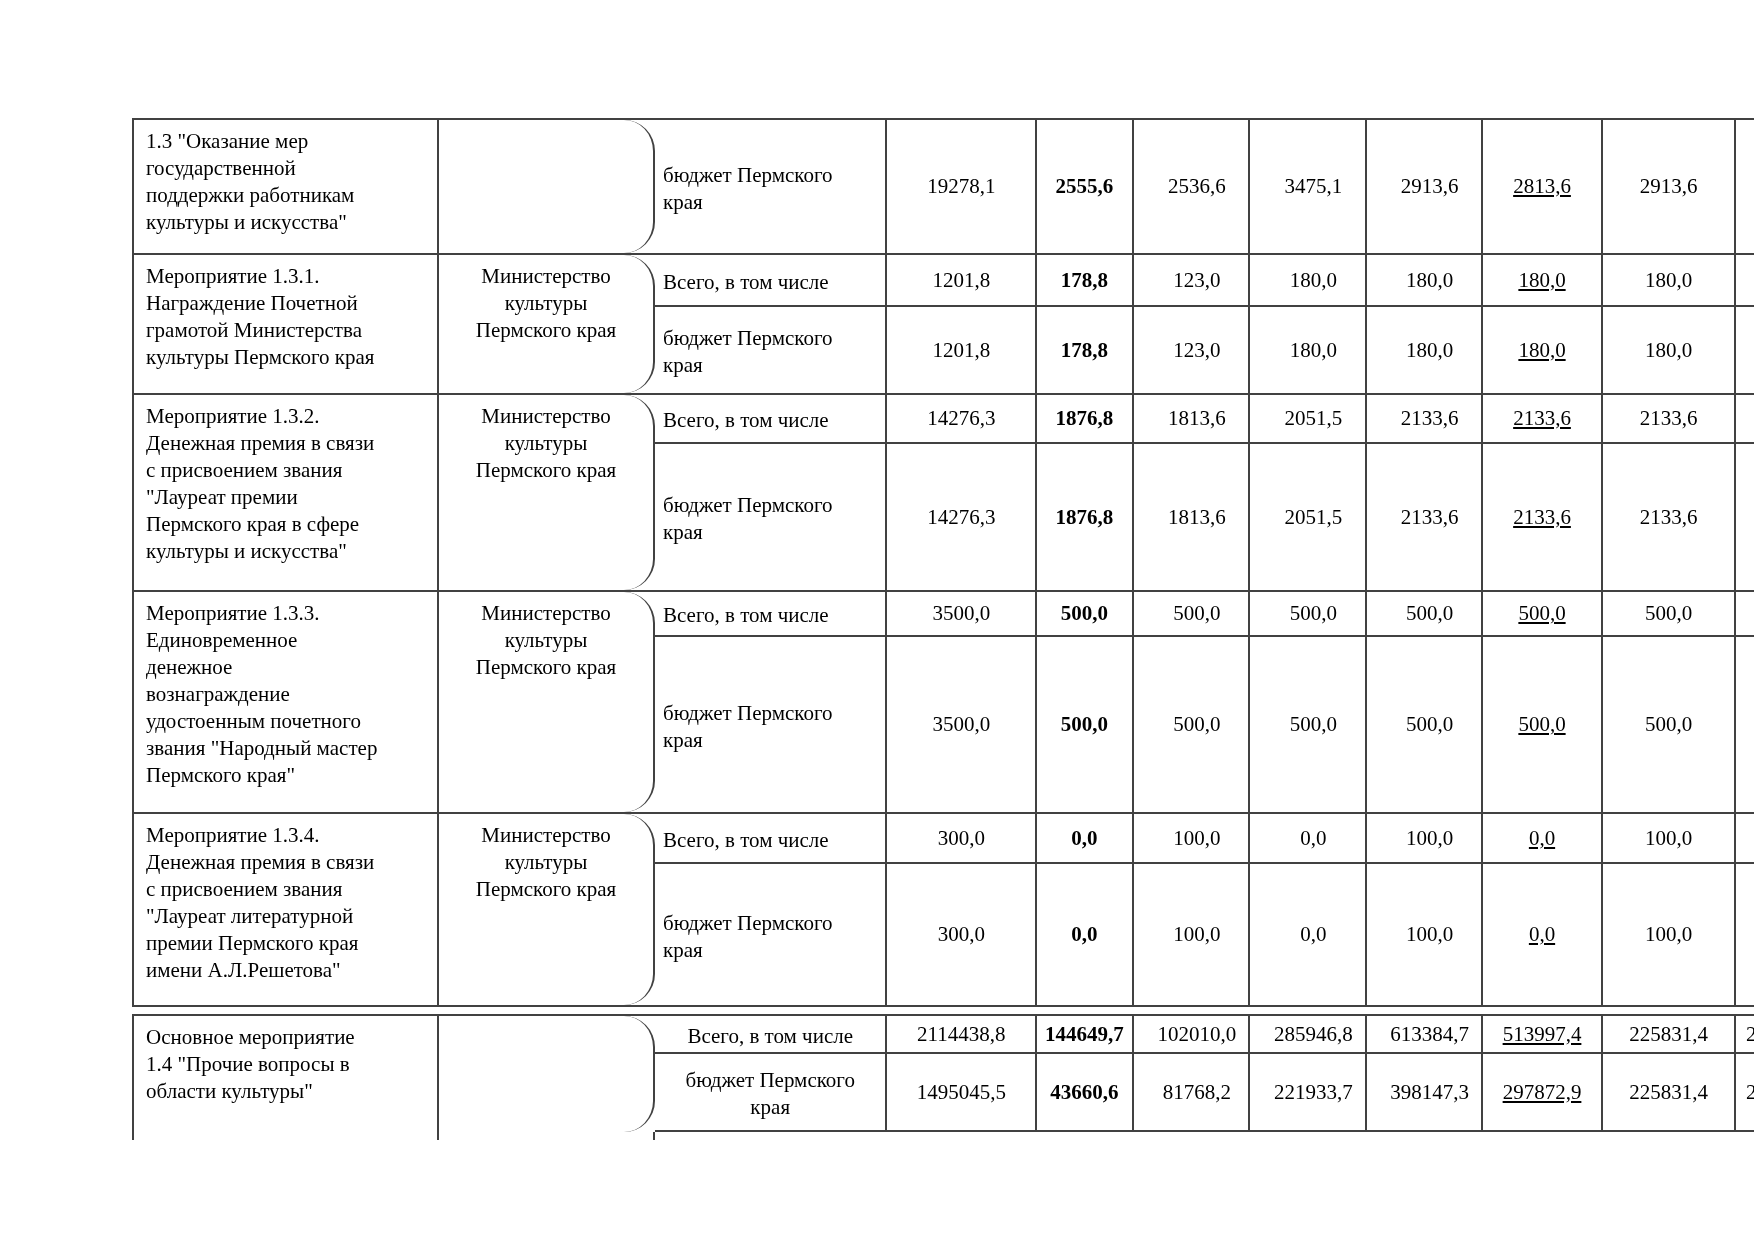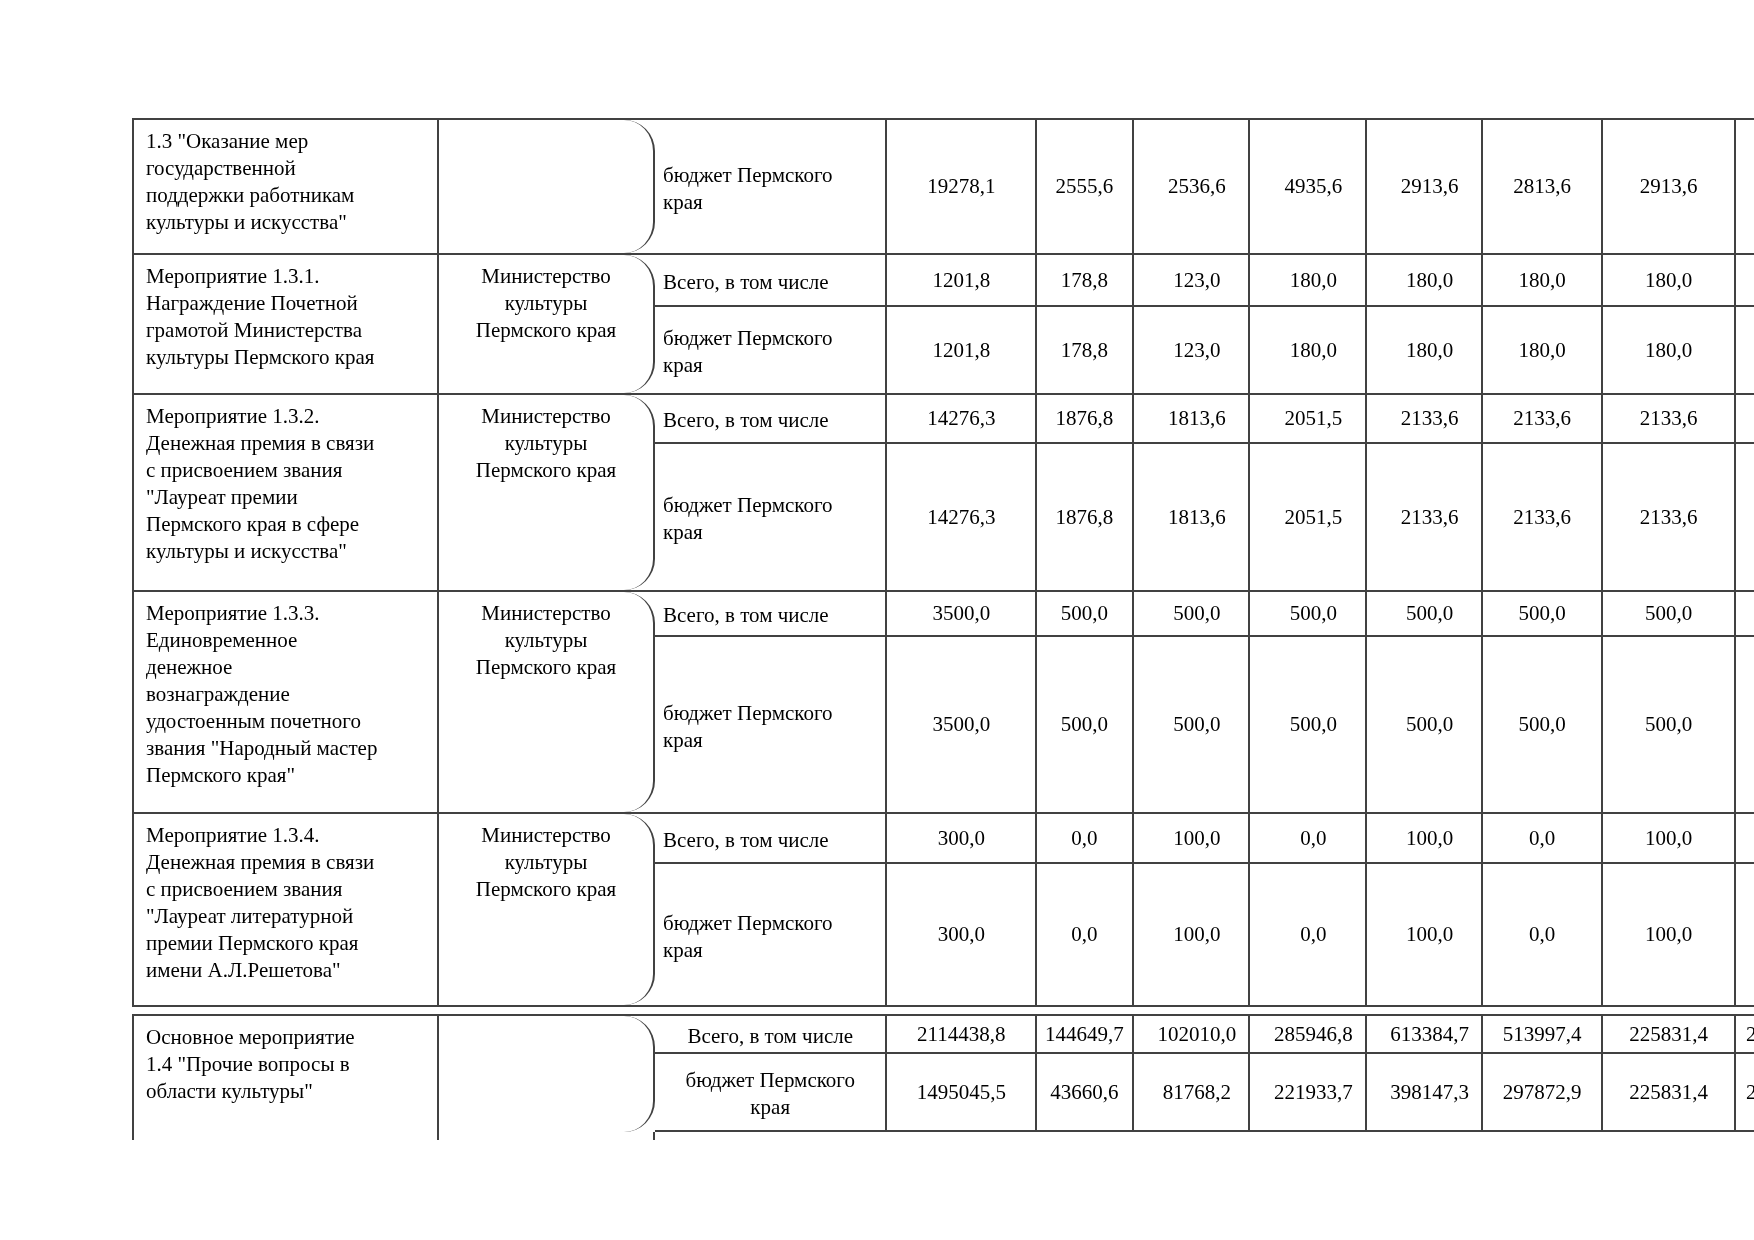--- a/index.html
+++ b/index.html
@@ -42,23 +42,23 @@
   .txt{white-space:pre-line;}
   .subcol{display:flex;flex-direction:column;width:1160px;}
   .sub{display:flex;align-items:stretch;}
   .b1 .sub + .sub{border-top:0;}
   .b1 .sub:not(:last-child){border-bottom:2px solid var(--border);}
   .b2 .sub:first-child{border-bottom:2px solid var(--border);}
   .b2 .sub:last-child .cell{border-bottom:2px solid var(--border);}
   .src{width:236px;display:flex;align-items:center;padding:4px 4px 0 8px;}
   .v{display:flex;align-items:center;justify-content:center;padding:2px;}
   .v0{width:152px;}
-  .v1{width:98px;}
+  .v1{width:98px;font-weight:bold;}
   .v2,.v3,.v4{width:118px;padding-left:14px;}
-  .v5{width:122px;}
+  .v5{width:122px;text-decoration:underline;}
   .v6{width:135px;}
   .v7{width:80px;justify-content:flex-start;padding-left:10px;}
   .b2 .src{justify-content:center;text-align:center;padding-left:4px;}
   
   .b2 .c1,.b2 .c2{position:relative;}
   .b2 .c1::after,.b2 .c2::after{
     content:"";position:absolute;right:-2px;bottom:-8px;width:2px;height:8px;background:var(--border);
   }
 </style>
 </head>
@@ -88,21 +88,21 @@
             <div class="cell v v0">
                 <span>19278,1</span>
               </div>
             <div class="cell v v1">
                 <span>2555,6</span>
               </div>
             <div class="cell v v2">
                 <span>2536,6</span>
               </div>
             <div class="cell v v3">
-                <span>4935,6</span>
+                <span>3475,1</span>
               </div>
             <div class="cell v v4">
                 <span>2913,6</span>
               </div>
             <div class="cell v v5">
                 <span>2813,6</span>
               </div>
             <div class="cell v v6">
                 <span>2913,6</span>
               </div>

